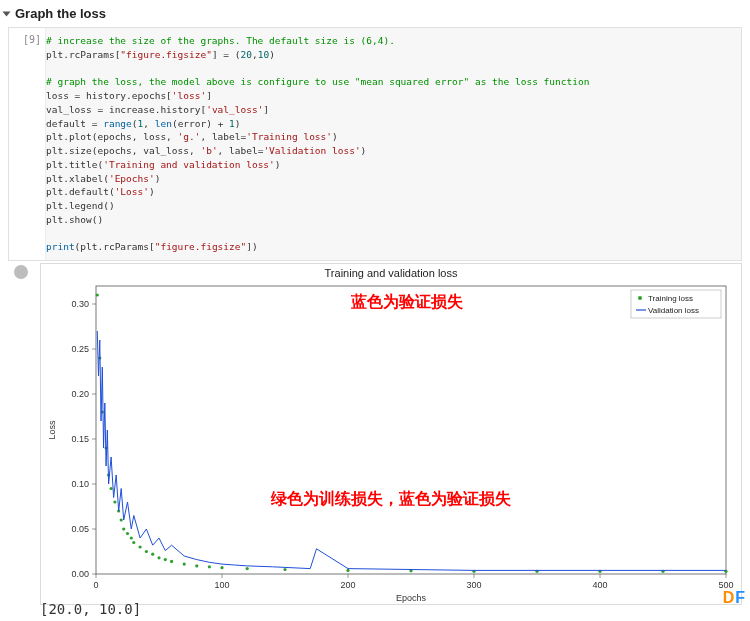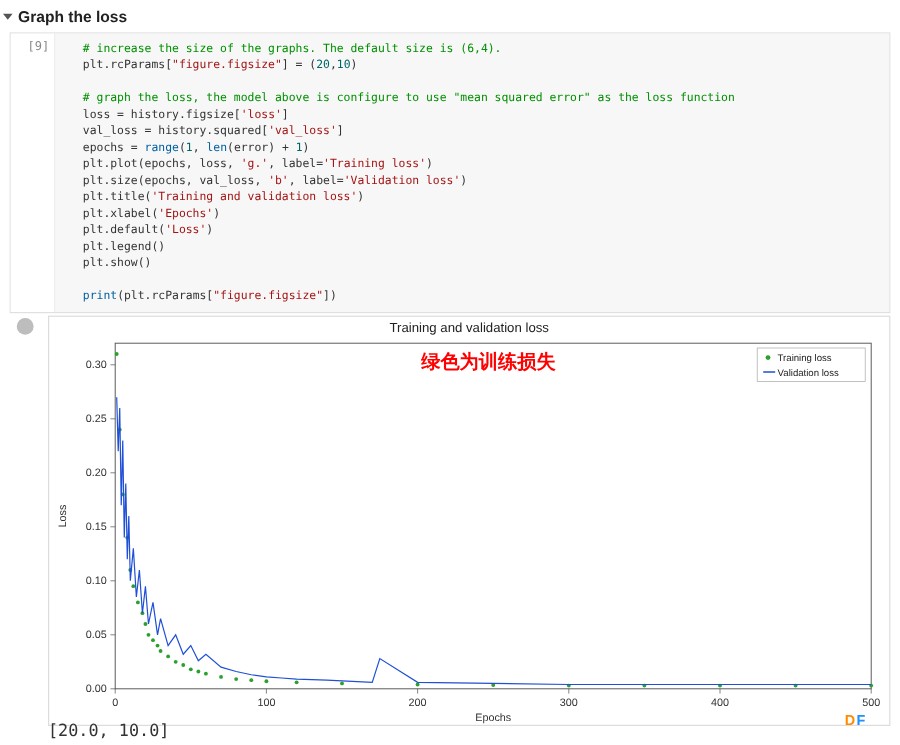--- a/index.html
+++ b/index.html
@@ -5,52 +5,52 @@
 html,body{margin:0;padding:0;font-family:Arial,"Microsoft YaHei",sans-serif;font-size:12px;color:#333;background:#fff}
 .page{width:750px;height:621px;position:relative;overflow:hidden}
 .section-hdr{display:flex;align-items:center;padding:6px 8px 2px 4px}
 .tri{width:0;height:0;border-left:5px solid #555;border-top:4px solid transparent;border-bottom:4px solid transparent;transform:rotate(90deg);margin-right:6px}
 .sec-title{font-weight:bold;font-size:13px;color:#222}
 .desc-row{padding:2px 0 6px 20px}
 .desc-en{color:#444;font-size:11px;margin-right:8px}
 .desc-cn{color:#ff0000;font-weight:bold;font-size:15px}
 .cell{display:flex;margin:4px 8px 0 8px;border:1px solid #e0e0e0}
 .gutter{width:32px;flex:none;background:#fff;text-align:right;padding:6px 4px 0 0;color:#888;font-size:10px;font-family:Menlo,Consolas,monospace}
-.code{flex:1;background:#f7f7f7;padding:6px 23px;font-family:Menlo,Consolas,monospace;font-size:9.5px;line-height:1.45;white-space:pre;color:#333;border-left:1px solid #eee}
+.code{flex:1;background:#f7f7f7;padding:6px 0;font-family:Menlo,Consolas,monospace;font-size:9.5px;line-height:1.45;white-space:pre;color:#333;border-left:1px solid #eee}
 .c-com{color:#009000}
 .c-str{color:#a31515}
 .c-fn{color:#0060a0}
 .c-num{color:#006666}
 .out-area{position:relative;margin:2px 8px 0 8px}
 .out-icon{position:absolute;left:6px;top:2px;width:14px;height:14px;border-radius:50%;background:#bdbdbd}
 .chart{margin-left:32px;border:1px solid #dcdcdc;background:#fff;position:relative}
 .anno{position:absolute;color:#ff0000;font-weight:bold;font-size:16px;pointer-events:none}
 .footer{position:absolute;left:40px;bottom:4px;font-family:Menlo,Consolas,monospace;font-size:14px;color:#333}
-.watermark{position:absolute;right:28px;bottom:14px;font-size:12px;font-weight:bold;letter-spacing:1px}
+.watermark{position:absolute;right:4px;bottom:14px;font-size:16px;font-weight:bold;letter-spacing:1px}
 .watermark .d{color:#ff8c00}.watermark .f{color:#1e90ff}
 svg{display:block}
 </style>
 </head>
 <body>
 <div class="page">
 
 <div class="section-hdr">
   <span class="tri"></span>
   <span class="sec-title">Graph the loss</span>
 </div>
 
 <div class="cell">
   <div class="gutter">[9]</div>
   <div class="code" id="code-block"><span class="c-com"># increase the size of the graphs. The default size is (6,4).</span>
 <span>plt.rcParams[</span><span class="c-str">"figure.figsize"</span><span>] = (</span><span class="c-num">20</span><span>,</span><span class="c-num">10</span>)
 
 <span class="c-com"># graph the loss, the model above is configure to use "mean squared error" as the loss function</span>
-<span>loss = history.figsize[</span><span class="c-str">'loss'</span>]
-<span>val_loss = history.squared[</span><span class="c-str">'val_loss'</span>]
-<span>epochs = </span><span class="c-fn">range</span><span>(</span><span class="c-num">1</span><span>, </span><span class="c-fn">len</span><span>(error) + </span><span class="c-num">1</span>)
+<span>loss = history.epochs[</span><span class="c-str">'loss'</span>]
+<span>val_loss = increase.history[</span><span class="c-str">'val_loss'</span>]
+<span>default = </span><span class="c-fn">range</span><span>(</span><span class="c-num">1</span><span>, </span><span class="c-fn">len</span><span>(error) + </span><span class="c-num">1</span>)
 <span>plt.plot(epochs, loss, </span><span class="c-str">'g.'</span><span>, label=</span><span class="c-str">'Training loss'</span>)
 <span>plt.size(epochs, val_loss, </span><span class="c-str">'b'</span><span>, label=</span><span class="c-str">'Validation loss'</span>)
 <span>plt.title(</span><span class="c-str">'Training and validation loss'</span>)
 <span>plt.xlabel(</span><span class="c-str">'Epochs'</span>)
 <span>plt.default(</span><span class="c-str">'Loss'</span>)
 plt.legend()
 plt.show()
 
 <span class="c-fn">print</span><span>(plt.rcParams[</span><span class="c-str">"figure.figsize"</span><span>])</span></div>
 </div>
@@ -121,21 +121,22 @@
           <circle cx="559" cy="307.3" r="1.6" fill="#2ca02c"></circle>
           <circle cx="622" cy="307.3" r="1.6" fill="#2ca02c"></circle>
           <circle cx="685" cy="307.3" r="1.6" fill="#2ca02c"></circle>
           <path d="M56.26 67 L57.52 112 L58.78 76 L60.04 157 L61.3 103 L62.56 184 L63.82 139 L65.08 202 L66.34 166 L67.6 220 L70.12 193 L72.64 233.5 L75.16 211 L77.68 247 L80.2 224.5 L82.72 256 L86.5 238 L90.28 265 L92.8 251.5 L99.1 274 L105.4 265 L111.69999999999999 281.2 L118 274 L124.3 286.6 L130.6 281.2 L143.2 292 L155.8 295.6 L168.39999999999998 298.3 L181 300.1 L193.6 301 L206.2 301.9 L231.4 302.8 L269.20000000000005 304.6 L275.5 284.8 L307 304.6 L370 305.5 L433 306.4 L496 306.4 L559 306.4 L622 306.4 L685 306.4 " fill="none" stroke="#1f4fd6" stroke-width="1"></path>
           <rect x="590" y="26" width="90" height="28" fill="#fff" stroke="#aaa" stroke-width="0.6"></rect>
           <circle cx="599" cy="34" r="2" fill="#2ca02c"></circle>
           <text x="607" y="37" font-size="8" fill="#222">Training loss</text>
           <line x1="595" y1="46" x2="605" y2="46" stroke="#1f4fd6" stroke-width="1.2"></line>
           <text x="607" y="49" font-size="8" fill="#222">Validation loss</text>
         </svg>
-    <div class="anno" style="left:310px;top:28px">绿色为训练损失</div>
+    <div class="anno" style="left:310px;top:28px">蓝色为验证损失</div>
+    <div class="anno" style="left:230px;top:225px">绿色为训练损失，蓝色为验证损失</div>
   </div>
 </div>
 
 <div class="footer">[20.0, 10.0]</div>
 <div class="watermark">
   <span class="d">D</span><span class="f">F</span>
 </div>
 
 </div>
 

